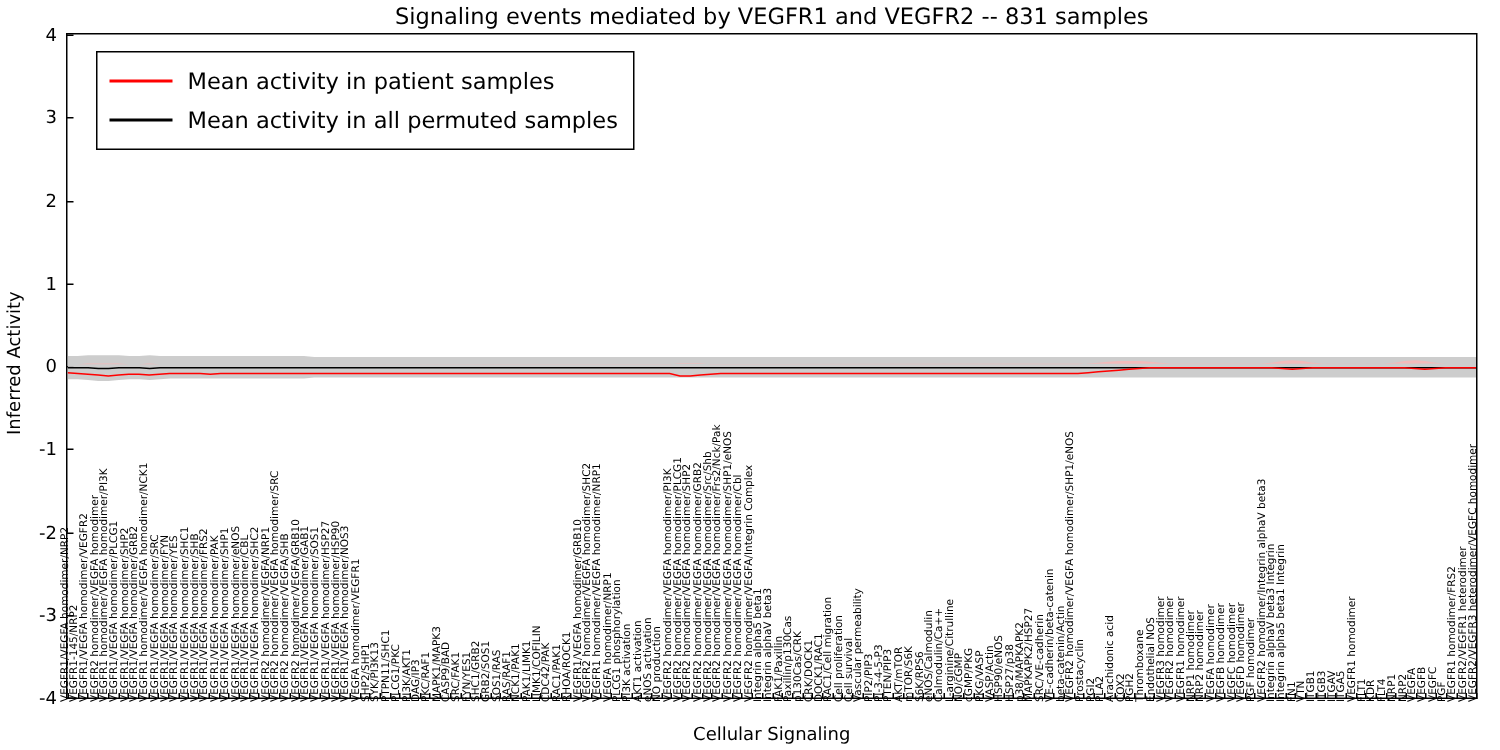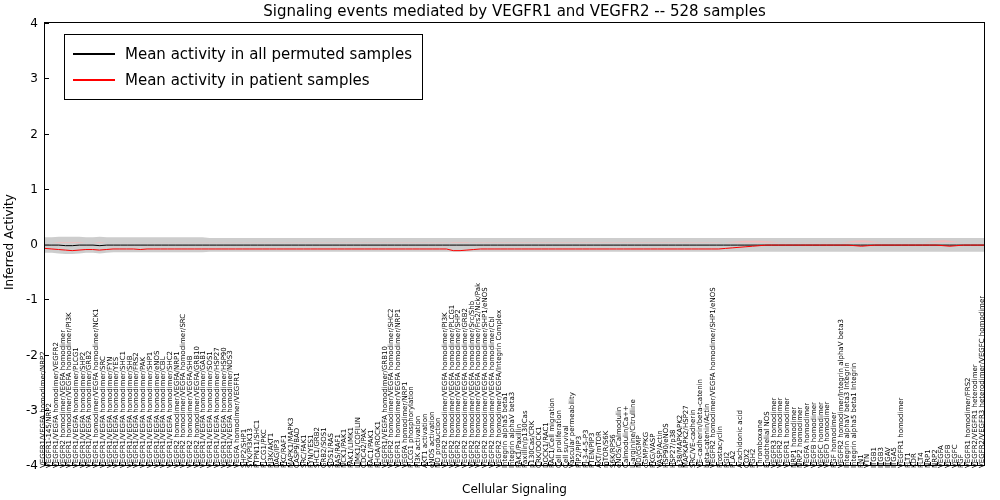--- a/index.html
+++ b/index.html
@@ -133,21 +133,21 @@
     position: absolute;
     left: 0;
     top: 0;
   }
 </style>
 </head>
 <body>
 
 <div id="stage">
 
-  <div id="chart-title">Signaling events mediated by VEGFR1 and VEGFR2 -- 528 samples</div>
+  <div id="chart-title">Signaling events mediated by VEGFR1 and VEGFR2 -- 831 samples</div>
 
   <div id="ylabel">Inferred Activity</div>
   <div id="xlabel">Cellular Signaling</div>
 
   <div id="ytick-layer">
       <div class="ytick-wrap" style="top: 465px;">-4</div>
       <div class="ytick-mark" style="top: 465px; left: 44px;"></div>
       <div class="ytick-wrap" style="top: 409.75px;">-3</div>
       <div class="ytick-mark" style="top: 409.75px; left: 44px;"></div>
       <div class="ytick-wrap" style="top: 354.5px;">-2</div>
@@ -455,22 +455,22 @@
       <div class="xtick-mark" style="left: 926.586px; bottom: 0px;"></div>
       <div class="xtick" style="left: 929.086px; bottom: -2px;">VEGFR1 homodimer/FRS2</div>
       <div class="xtick-mark" style="left: 933.293px; bottom: 0px;"></div>
       <div class="xtick" style="left: 935.793px; bottom: -2px;">VEGFR2/VEGFR1 heterodimer</div>
       <div class="xtick-mark" style="left: 940px; bottom: 0px;"></div>
       <div class="xtick" style="left: 942.5px; bottom: -2px;">VEGFR2/VEGFR3 heterodimer/VEGFC homodimer</div>
     </div>
 
   <div id="legend">
     <div class="legend-row">
+      <span class="legend-line red"></span>
+      <span class="legend-text">Mean activity in patient samples</span>
+    </div>
+    <div class="legend-row">
       <span class="legend-line"></span>
       <span class="legend-text">Mean activity in all permuted samples</span>
     </div>
-    <div class="legend-row">
-      <span class="legend-line red"></span>
-      <span class="legend-text">Mean activity in patient samples</span>
-    </div>
   </div>
 
 </div>
 
 </body></html>

